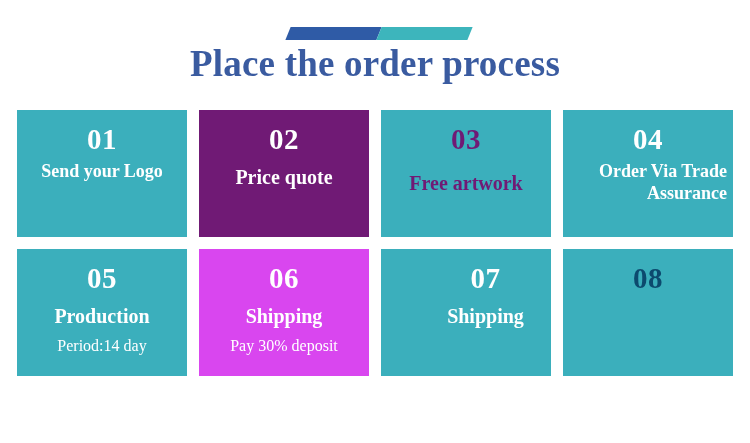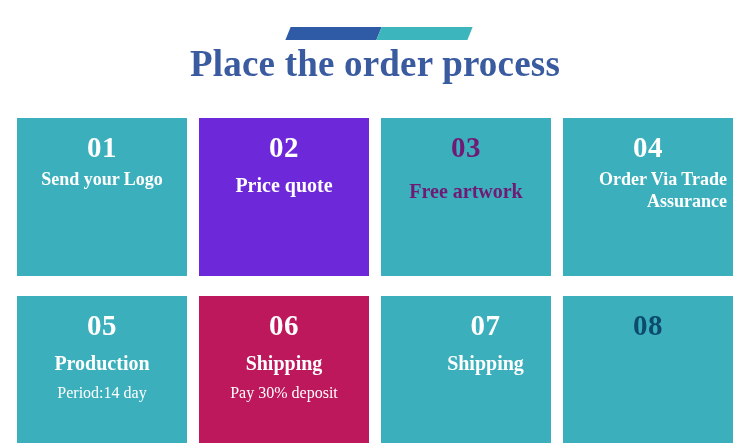--- a/index.html
+++ b/index.html
@@ -61,30 +61,29 @@
     display: flex;
     flex-direction: column;
     gap: 12px;
   }
   .grid-row {
     display: flex;
     gap: 12px;
   }
   .card {
     width: 170px;
-    height: 158px;
+    height: 127px;
     box-sizing: border-box;
     display: flex;
     flex-direction: column;
     align-items: center;
     justify-content: flex-start;
     padding: 13px 4px 6px 4px;
     color: #ffffff;
     text-align: center;
-    margin-top: 8px;
   }
   .card-number {
     font-size: 29px;
     font-weight: bold;
     line-height: 1.12;
     letter-spacing: 0.5px;
   }
   .card-label {
     font-size: 20px;
     font-weight: bold;
@@ -118,40 +117,40 @@
 
   <div class="page-title" style="color: rgb(58, 91, 160);">Place the order process</div>
 </div>
 
 <div class="grid">
     <div class="grid-row">
       <div class="card" style="background: rgb(59, 175, 188); color: rgb(255, 255, 255);">
         <div class="card-number">01</div>
         <div class="card-label tight">Send your Logo</div>
       </div>
-      <div class="card" style="background: #6d28d9; color: rgb(255, 255, 255); text-align: center;">
+      <div class="card" style="background: #701a75; color: rgb(255, 255, 255); text-align: center;">
         <div class="card-number">02</div>
         <div class="card-label">Price quote</div>
       </div>
       <div class="card" style="background: rgb(59, 175, 188); color: #701a75; gap: 6px;">
         <div class="card-number">03</div>
         <div class="card-label">Free artwork</div>
       </div>
       <div class="card" style="background: rgb(59, 175, 188); color: rgb(255, 255, 255); text-align: right;">
         <div class="card-number">04</div>
         <div class="card-label tight">Order Via Trade Assurance</div>
       </div>
     </div>
     <div class="grid-row">
       <div class="card" style="background: rgb(59, 175, 188); color: rgb(255, 255, 255);">
         <div class="card-number">05</div>
         <div class="card-label">Production</div>
         <div class="card-sub">Period:14 day</div>
       </div>
-      <div class="card" style="background: #be185d; color: rgb(255, 255, 255);">
+      <div class="card" style="background: #d946ef; color: rgb(255, 255, 255);">
         <div class="card-number">06</div>
         <div class="card-label">Shipping</div>
         <div class="card-sub">Pay 30% deposit</div>
       </div>
       <div class="card" style="background: rgb(59, 175, 188); color: rgb(255, 255, 255); padding-left: 43px;">
         <div class="card-number">07</div>
         <div class="card-label">Shipping</div>
       </div>
       <div class="card" style="background: rgb(59, 175, 188); color: #0c4a6e;">
         <div class="card-number">08</div>

